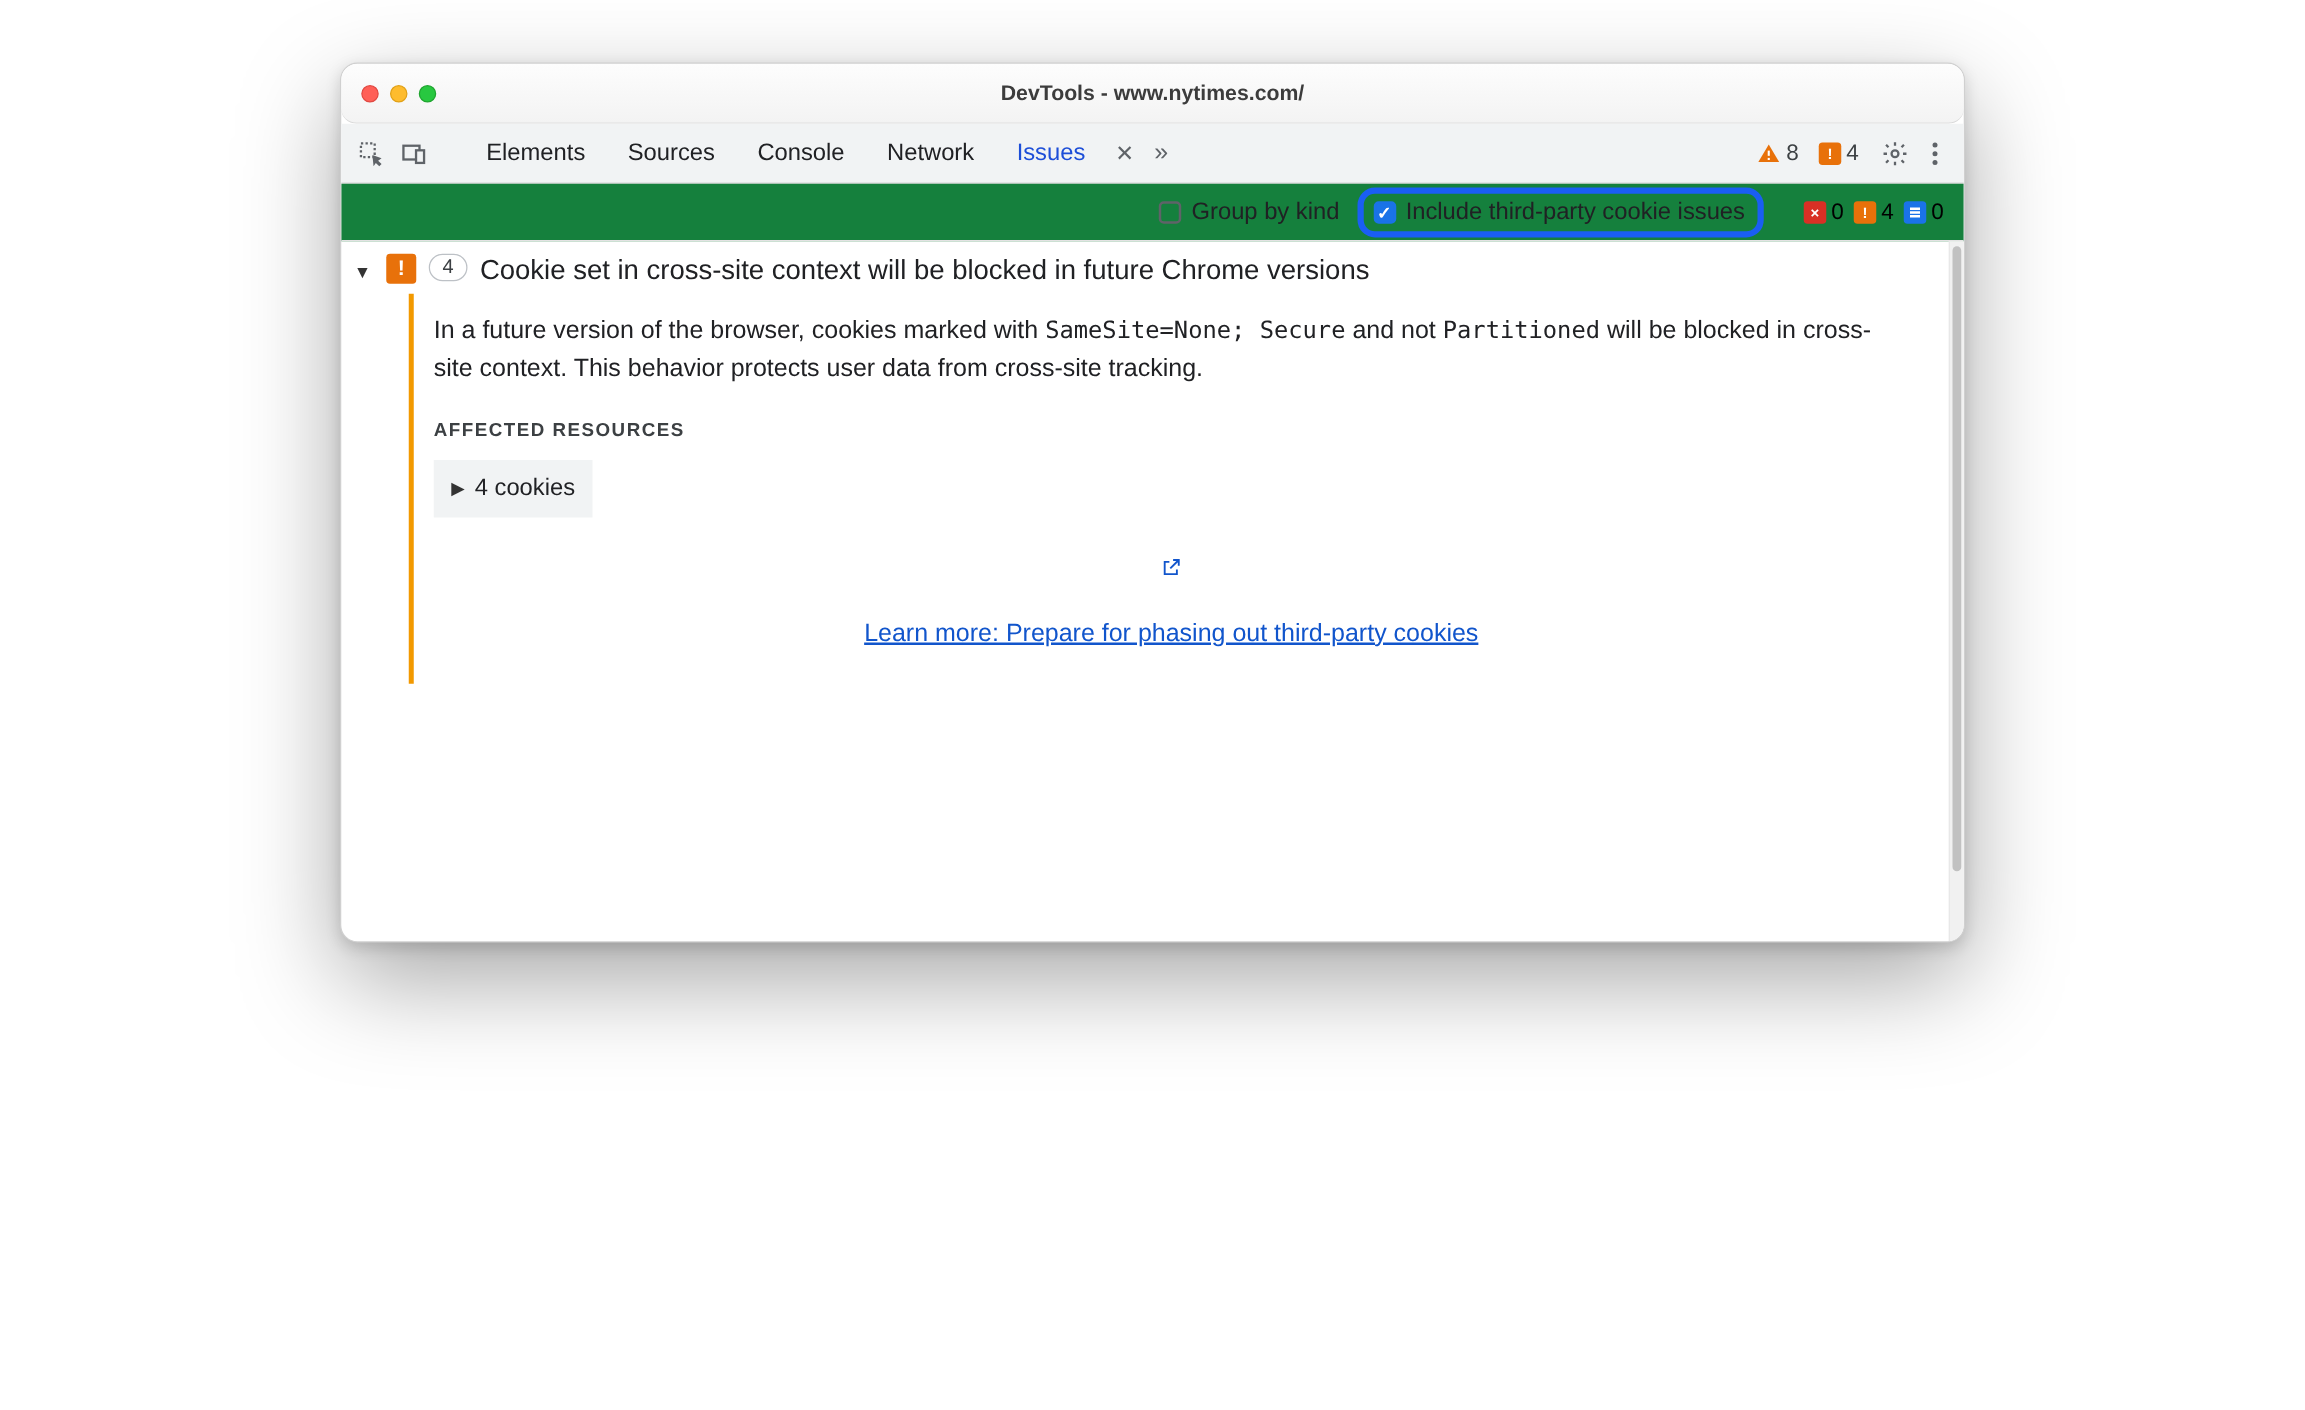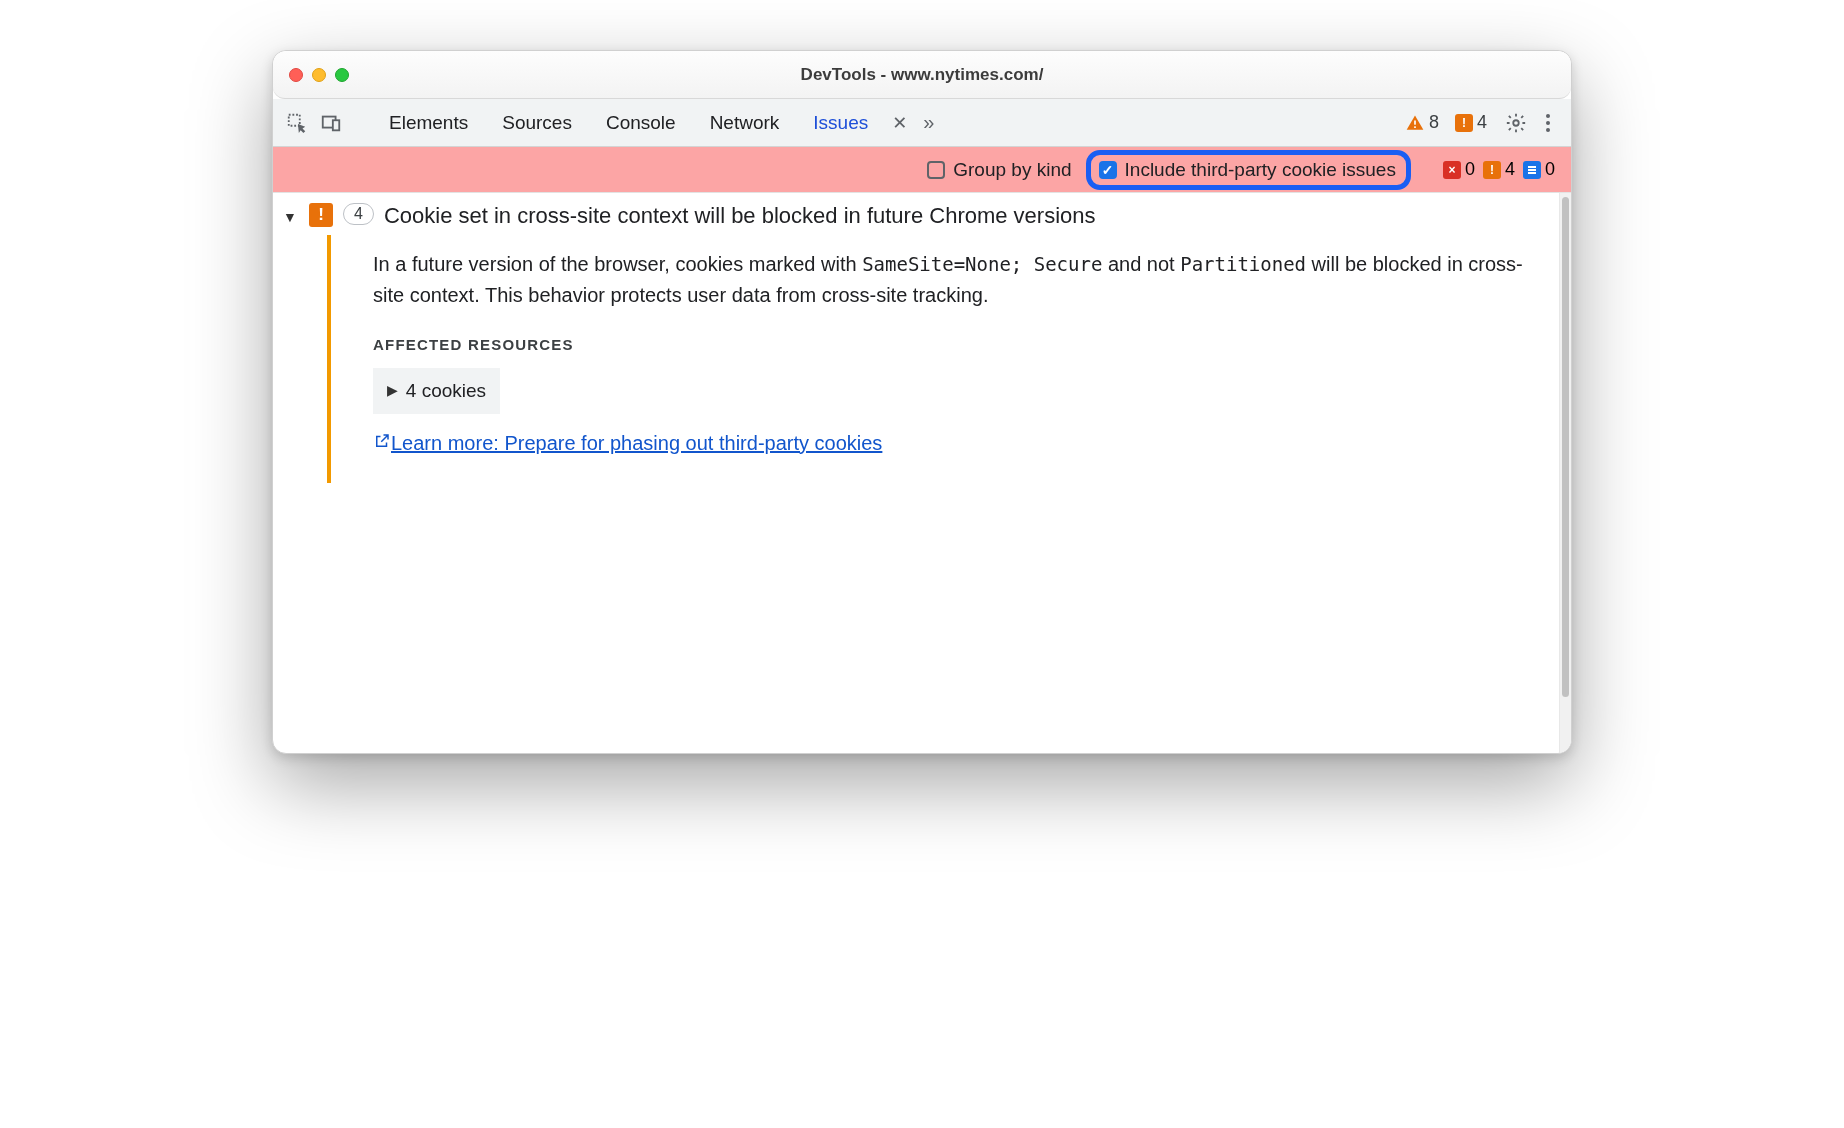--- a/index.html
+++ b/index.html
@@ -59,21 +59,21 @@
   }
   .tab.active { color: #1d4ed8; }
   .close-x { font-size: 18px; color:#5f6368; padding: 0 4px; cursor:pointer;}
   .chev { font-size: 20px; color:#5f6368; padding:0 6px; cursor:pointer;}
   .spacer { flex: 1; }
   .badge-group { display:flex; align-items:center; gap:4px; font-size:18px;}
   .count-text { color:#3c4043; margin-right:10px;}
   .gear, .kebab { width:26px; display:flex; justify-content:center; color:#5f6368; cursor:pointer;}
   .toolbar2 {
     height: 46px;
-    background: #fca5a5;
+    background: #15803d;
     border-bottom: 1px solid #e3e3e3;
     display:flex; align-items:center;
     padding: 0 16px;
     gap: 14px;
     justify-content: flex-end;
   }
   .toolbar2 .left-spacer { flex:1; }
   .cb { width:18px; height:18px; border:2px solid #5f6368; border-radius:4px; display:inline-flex;align-items:center;justify-content:center; margin-right:8px; vertical-align:middle;}
   .cb.checked { background:#1a73e8; border-color:#1a73e8; color:#fff; font-size:14px; font-weight:bold;}
   .cb.checked::after { content:"✓"; }
@@ -103,46 +103,47 @@
     padding: 10px 14px 6px 10px;
     gap:10px;
   }
   .disclosure { font-size:14px; color:#333; cursor:pointer; padding-top:6px; width:16px;}
   .issue-icon { width:24px;height:24px;border-radius:3px;background:#e8710a;color:#fff;display:flex;align-items:center;justify-content:center;font-weight:bold;font-size:17px;}
   .pill-count { border:1px solid #bdc1c6; border-radius:12px; padding:1px 10px; font-size:16px;color:#3c4043;}
   .issue-title { font-size:22px; font-weight:400; color:#202124; flex:1; padding-top:0px;}
   .issue-body {
     border-left: 4px solid #f29900;
     margin-left: 54px;
-    padding: 14px 30px 24px 42px;
+    padding: 14px 30px 24px 16px;
     font-size: 20px;
     line-height: 1.55;
     color:#202124;
   }
   .issue-body p { margin-bottom: 22px; }
   code.inline {
     font-family: ui-monospace, Menlo, monospace;
     background: transparent;
     font-size: 19px;
   }
   .affected-header {
     font-size:15px; font-weight:700; letter-spacing:0.08em; color:#3c4043; margin: 18px 0 12px;
   }
   .cookie-box {
     display:inline-flex; align-items:center; gap:8px;
     background:#f1f3f4; padding:8px 14px; font-size:19px; color:#202124;
     cursor:pointer;
   }
   .cookie-tri { font-size:14px; color:#333;}
   .learn-link {
-    margin-top: 14px;
-    display:flex; align-items:center; gap:0;
+    margin-top: 28px;
+    display:flex; align-items:center; gap:19px;
     color:#1155cc; font-size:20px;
     text-decoration: underline;
     cursor:pointer;
+    flex-direction:column;
   }
 </style>
 </head>
 <body>
 
 <div class="window">
 
   <div class="titlebar">
     <div class="traffic-lights">
       <div class="tl red"></div>

